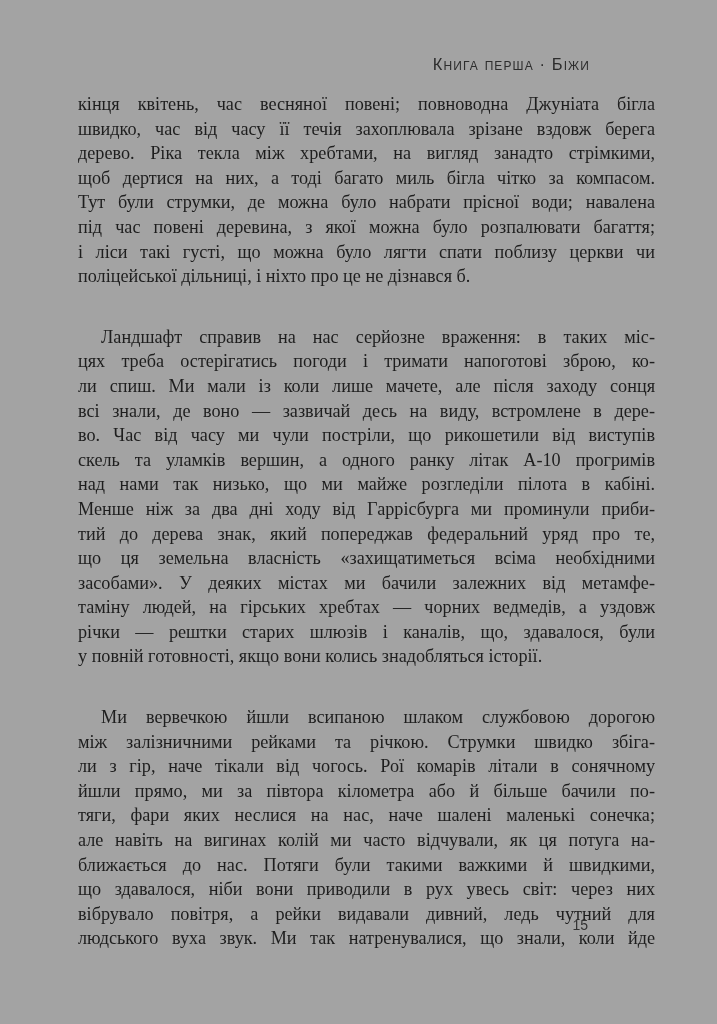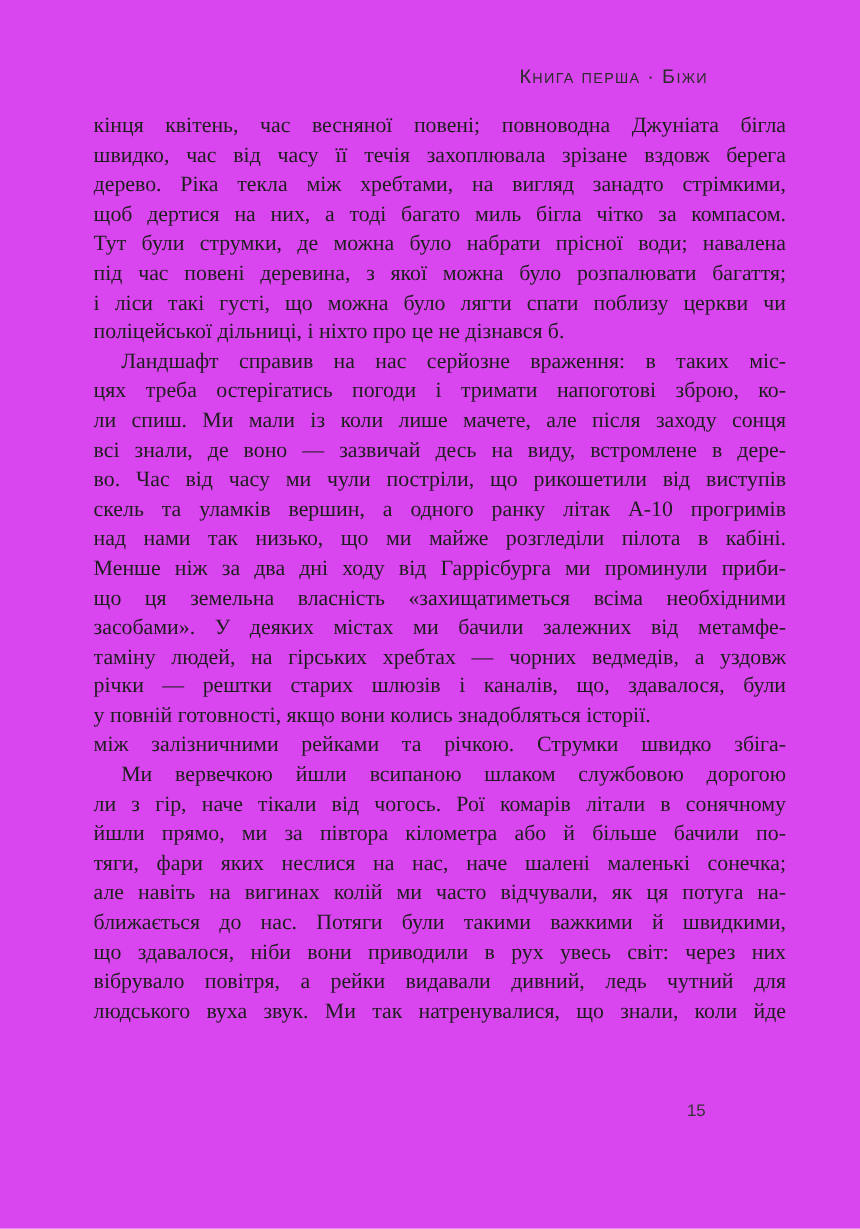--- a/index.html
+++ b/index.html
@@ -4,21 +4,21 @@
 <style>
   html, body {
     margin: 0;
     padding: 0;
     background: #ffffff;
   }
   .page-canvas {
     position: relative;
     width: 717px;
     height: 1024px;
-    background: #d946ef;
+    background: #a3a3a3;
     overflow: hidden;
   }
   .running-header {
     position: absolute;
     top: 55px;
     right: 127px;
     font-family: "Liberation Sans", "DejaVu Sans", sans-serif;
     font-variant: small-caps;
     font-size: 16.5px;
     letter-spacing: 1.1px;
@@ -40,20 +40,21 @@
     text-align-last: justify;
     height: 24.6px;
     overflow: hidden;
   }
   .text-line.no-just {
     text-align: left;
     text-align-last: left;
   }
   .text-line.indent {
     text-indent: 23px;
+    margin-top: 36px;
   }
   .folio {
     position: absolute;
     top: 917px;
     right: 129px;
     font-family: "Liberation Sans", "DejaVu Sans", sans-serif;
     font-size: 14px;
     color: #333333;
   }
 </style>
@@ -73,27 +74,28 @@
       <div class="text-line">і ліси такі густі, що можна було лягти спати поблизу церкви чи</div>
       <div class="text-line no-just">поліцейської дільниці, і ніхто про це не дізнався б.</div>
       <div class="text-line indent">Ландшафт справив на нас серйозне враження: в таких міс-</div>
       <div class="text-line">цях треба остерігатись погоди і тримати напоготові зброю, ко-</div>
       <div class="text-line">ли спиш. Ми мали із коли лише мачете, але після заходу сонця</div>
       <div class="text-line">всі знали, де воно — зазвичай десь на виду, встромлене в дере-</div>
       <div class="text-line">во. Час від часу ми чули постріли, що рикошетили від виступів</div>
       <div class="text-line">скель та уламків вершин, а одного ранку літак А-10 прогримів</div>
       <div class="text-line">над нами так низько, що ми майже розгледіли пілота в кабіні.</div>
       <div class="text-line">Менше ніж за два дні ходу від Гаррісбурга ми проминули приби-</div>
+      <div class="text-line">тий до дерева знак, який попереджав федеральний уряд про те,</div>
       <div class="text-line">що ця земельна власність «захищатиметься всіма необхідними</div>
       <div class="text-line">засобами». У деяких містах ми бачили залежних від метамфе-</div>
       <div class="text-line">таміну людей, на гірських хребтах — чорних ведмедів, а уздовж</div>
       <div class="text-line">річки — рештки старих шлюзів і каналів, що, здавалося, були</div>
       <div class="text-line no-just">у повній готовності, якщо вони колись знадобляться історії.</div>
+      <div class="text-line indent">Ми вервечкою йшли всипаною шлаком службовою дорогою</div>
       <div class="text-line">між залізничними рейками та річкою. Струмки швидко збіга-</div>
-      <div class="text-line indent">Ми вервечкою йшли всипаною шлаком службовою дорогою</div>
       <div class="text-line">ли з гір, наче тікали від чогось. Рої комарів літали в сонячному</div>
       <div class="text-line">йшли прямо, ми за півтора кілометра або й більше бачили по-</div>
       <div class="text-line">тяги, фари яких неслися на нас, наче шалені маленькі сонечка;</div>
       <div class="text-line">але навіть на вигинах колій ми часто відчували, як ця потуга на-</div>
       <div class="text-line">ближається до нас. Потяги були такими важкими й швидкими,</div>
       <div class="text-line">що здавалося, ніби вони приводили в рух увесь світ: через них</div>
       <div class="text-line">вібрувало повітря, а рейки видавали дивний, ледь чутний для</div>
       <div class="text-line">людського вуха звук. Ми так натренувалися, що знали, коли йде</div>
     </div>
 

